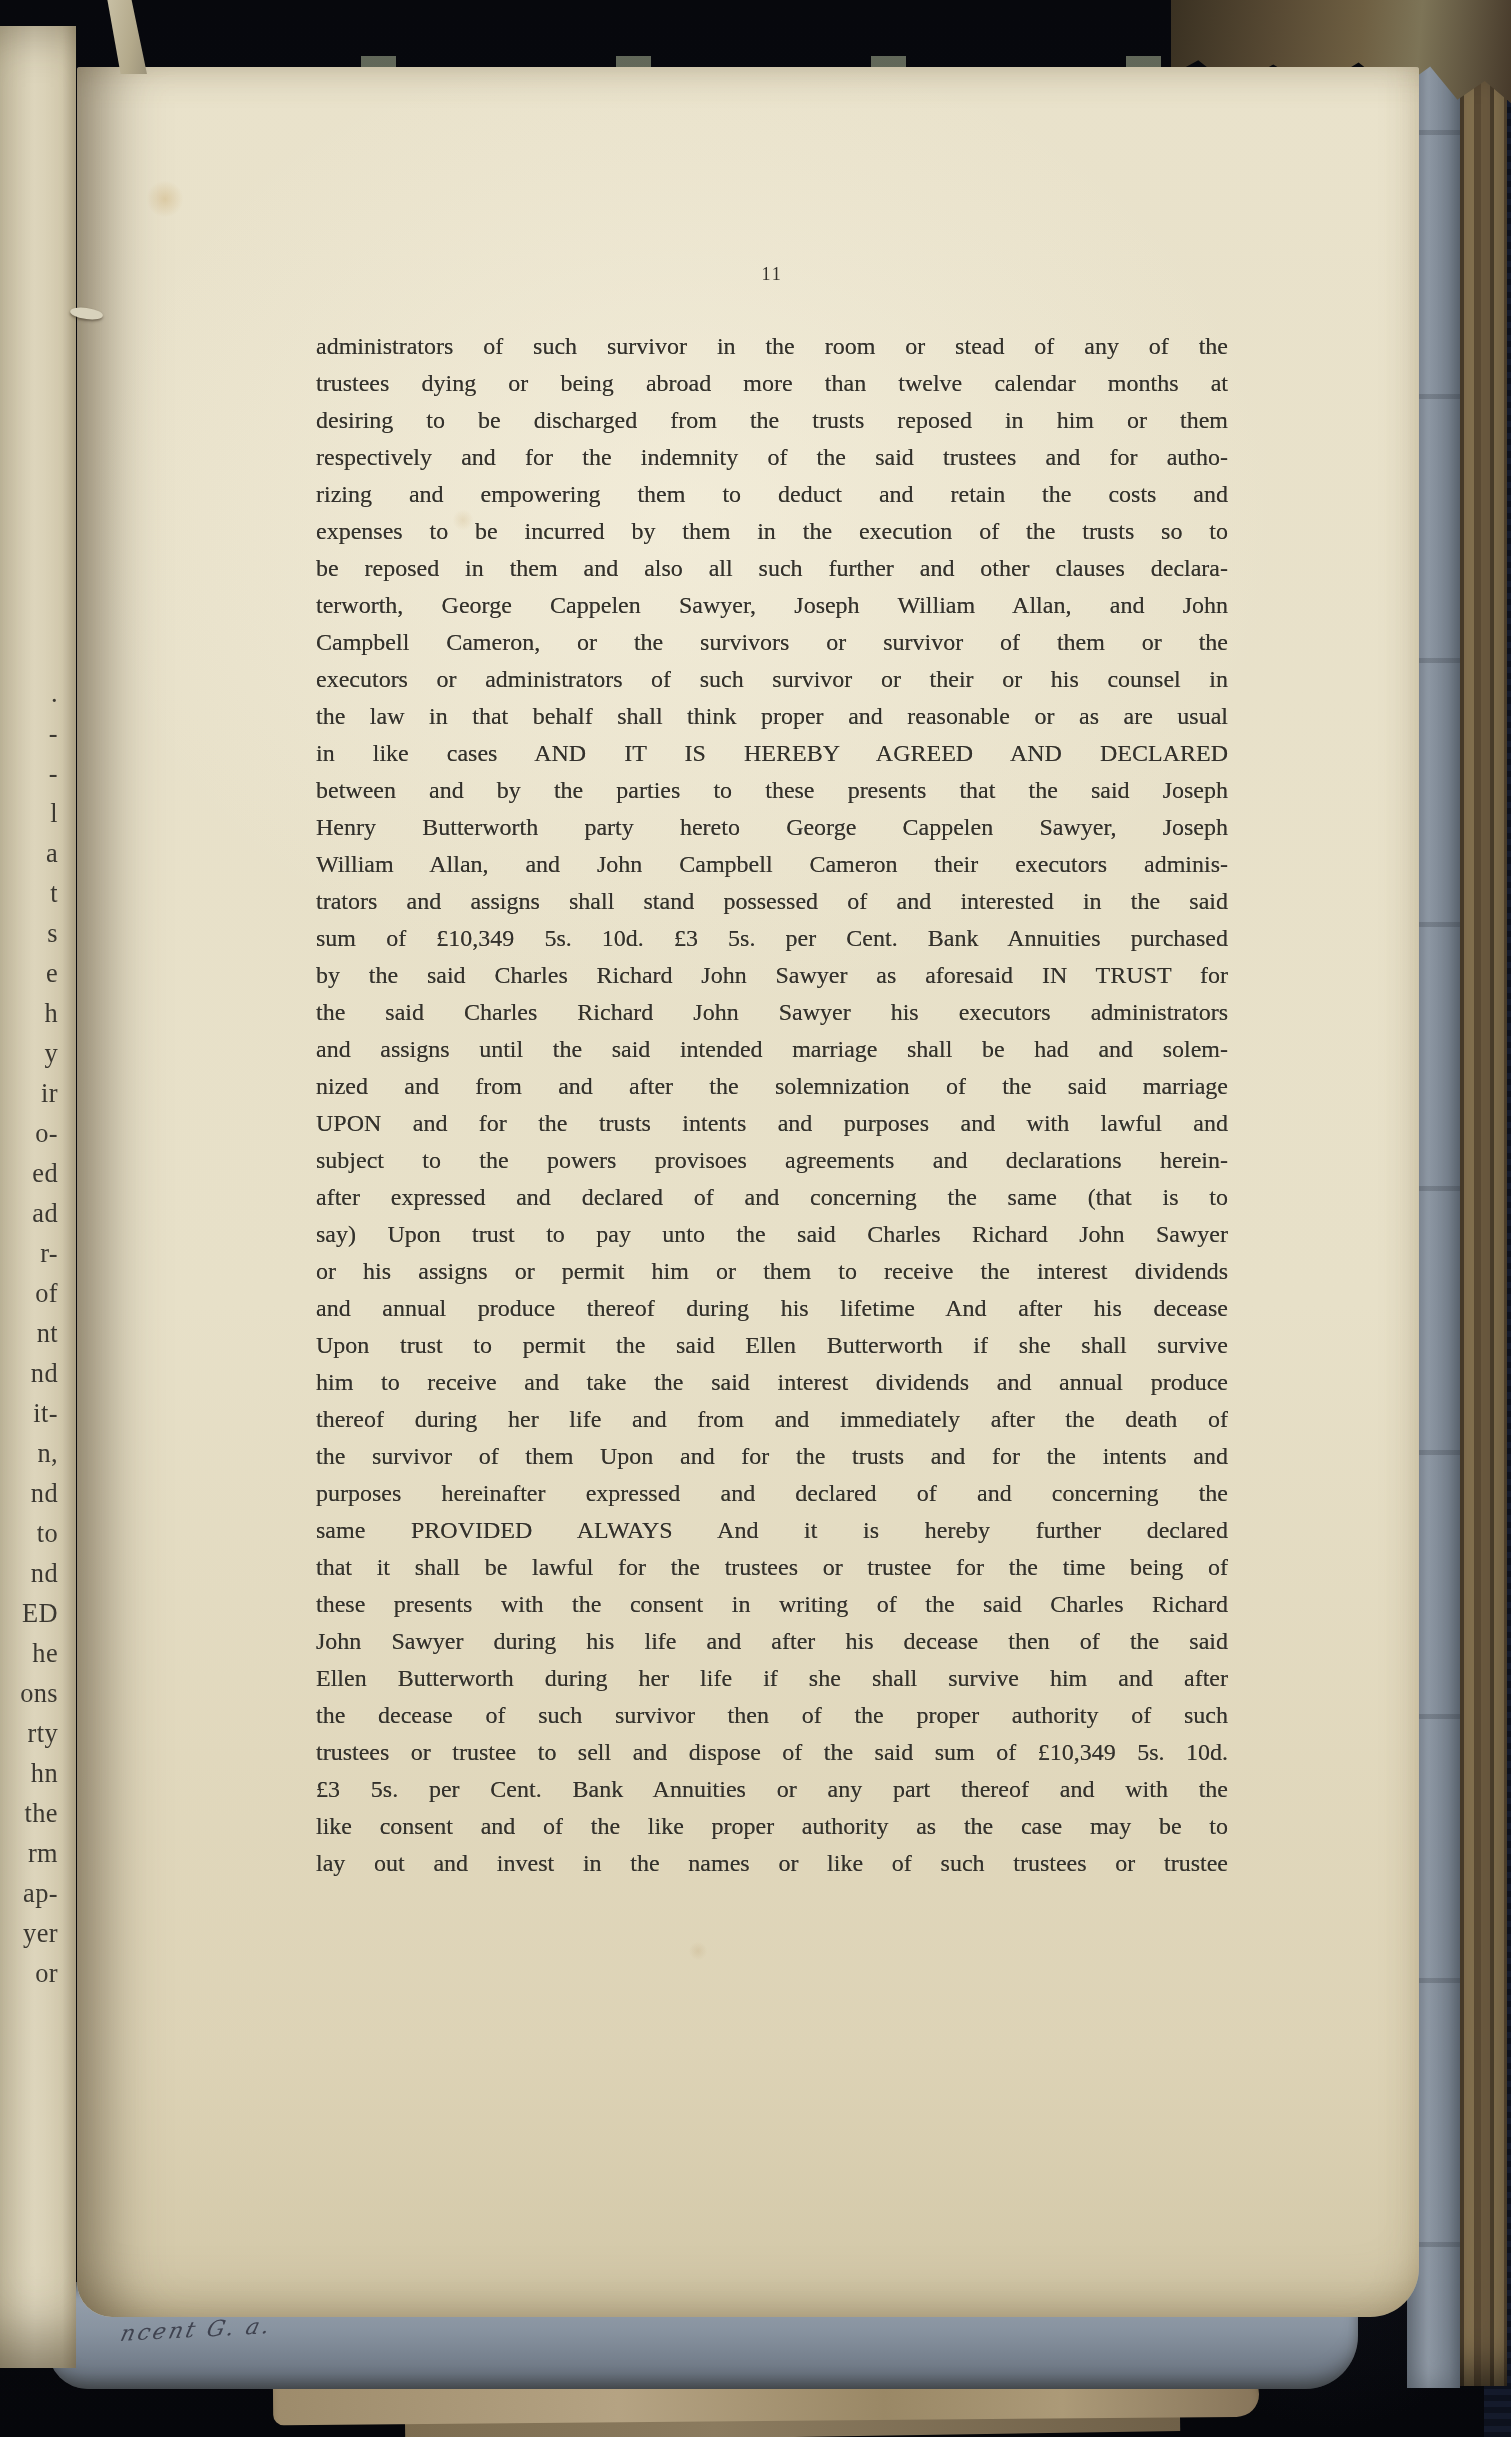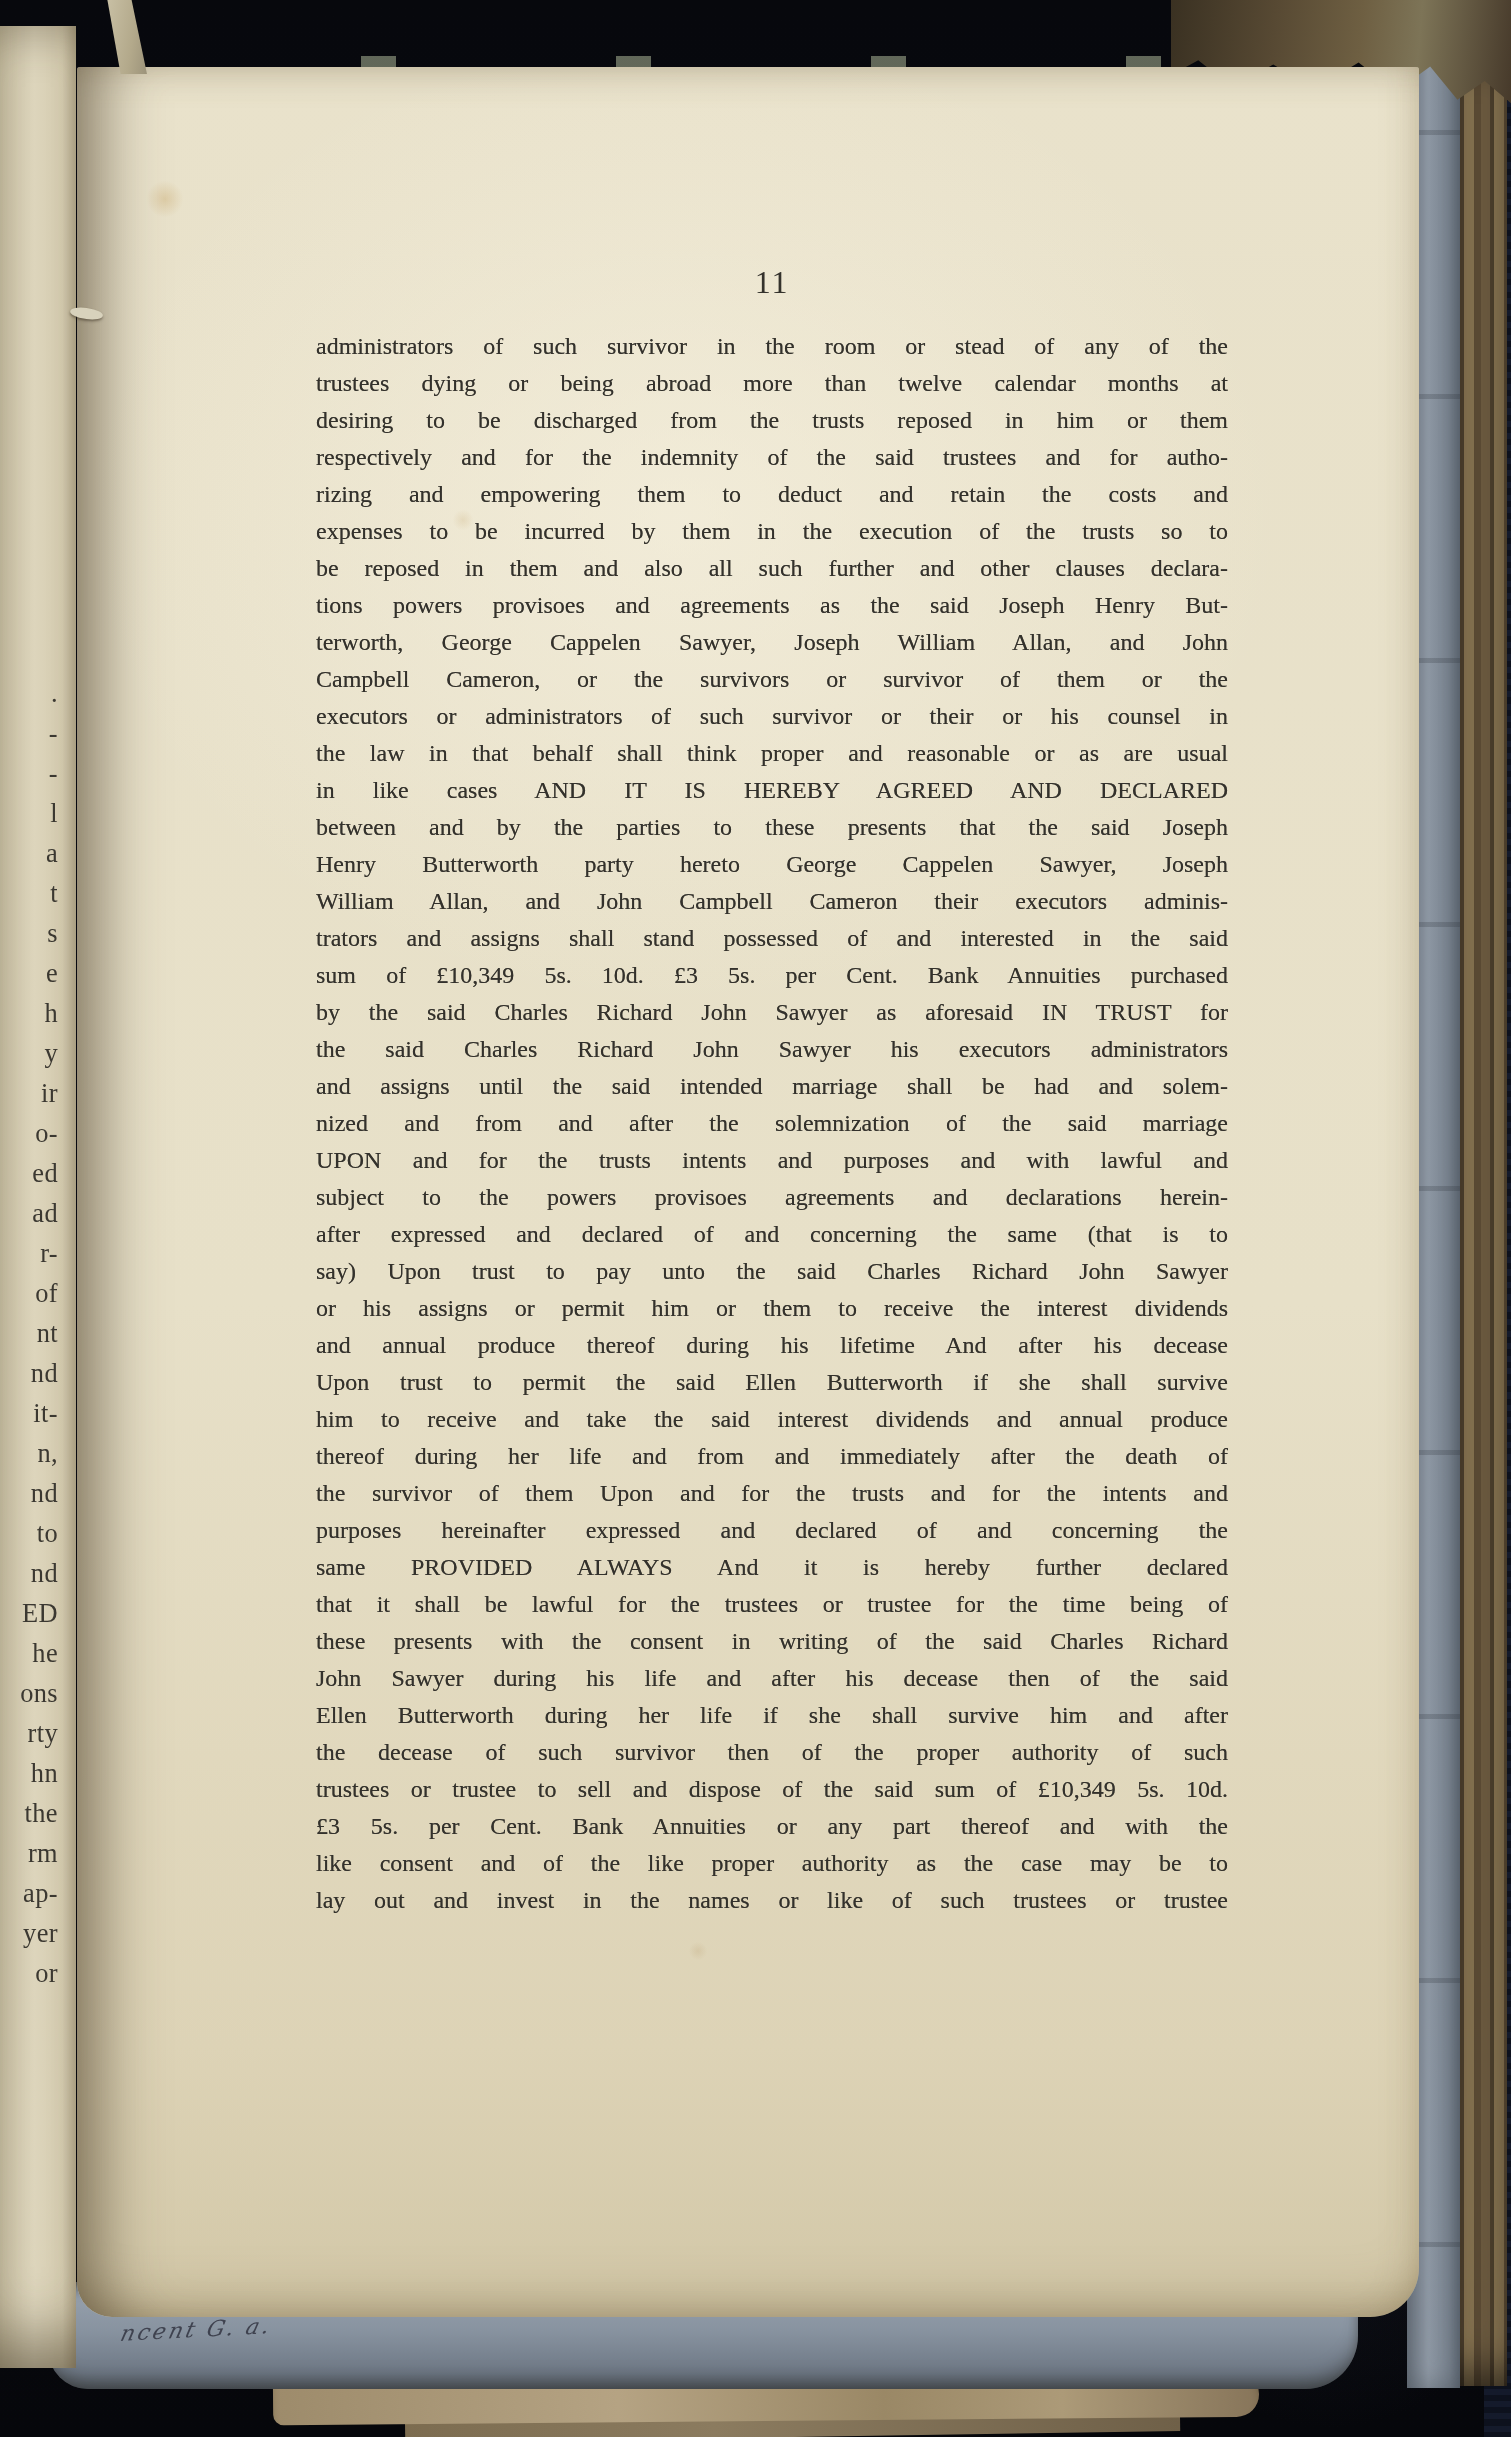--- a/index.html
+++ b/index.html
@@ -85,21 +85,21 @@
       linear-gradient(180deg,#e9e2cb 0%,#e7e0c8 55%,#ddd3b6 88%,#d2c7a7 100%);
     border-radius:2.6px 2.6px 49px 35px;
     box-shadow:
       inset 63px 0 63px -40px rgba(72,58,36,.6),
       inset -25px 0 42px -30px rgba(120,100,60,.38),
       inset 0 -39px 55px -35px rgba(118,100,64,.5),
       inset 0 30px 39px -30px rgba(130,112,76,.3);
   }
   .page-number{
     position:absolute;left:660px;top:197px;width:70px;text-align:center;
-    font-size:32px;color:#34322c;letter-spacing:1.8px;
+    font-size:18px;color:#34322c;letter-spacing:1.8px;
   }
   .text-block{
     position:absolute;left:239px;top:261px;width:912px;
     font-size:24px;color:#33312c;
     text-shadow:0 0 0.6px rgba(52,50,42,.65);
   }
   .text-line{
     line-height:37px;height:37px;overflow:hidden;
     text-align:justify;text-align-last:justify;white-space:normal;
   }
@@ -184,21 +184,20 @@
   <div class="page">
     <div class="page-number">11</div>
     <div class="text-block">
         <div class="text-line">administrators of such survivor in the room or stead of any of the</div>
         <div class="text-line">trustees dying or being abroad more than twelve calendar months at</div>
         <div class="text-line">desiring to be discharged from the trusts reposed in him or them</div>
         <div class="text-line">respectively and for the indemnity of the said trustees and for autho-</div>
         <div class="text-line">rizing and empowering them to deduct and retain the costs and</div>
         <div class="text-line">expenses to be incurred by them in the execution of the trusts so to</div>
         <div class="text-line">be reposed in them and also all such further and other clauses declara-</div>
-        <div class="text-line">tions powers provisoes and agreements as the said Joseph Henry But-</div>
         <div class="text-line">terworth, George Cappelen Sawyer, Joseph William Allan, and John</div>
         <div class="text-line">Campbell Cameron, or the survivors or survivor of them or the</div>
         <div class="text-line">executors or administrators of such survivor or their or his counsel in</div>
         <div class="text-line">the law in that behalf shall think proper and reasonable or as are usual</div>
         <div class="text-line">in like cases AND IT IS HEREBY AGREED AND DECLARED</div>
         <div class="text-line">between and by the parties to these presents that the said Joseph</div>
         <div class="text-line">Henry Butterworth party hereto George Cappelen Sawyer, Joseph</div>
         <div class="text-line">William Allan, and John Campbell Cameron their executors adminis-</div>
         <div class="text-line">trators and assigns shall stand possessed of and interested in the said</div>
         <div class="text-line">sum of £10,349 5s. 10d. £3 5s. per Cent. Bank Annuities purchased</div>

